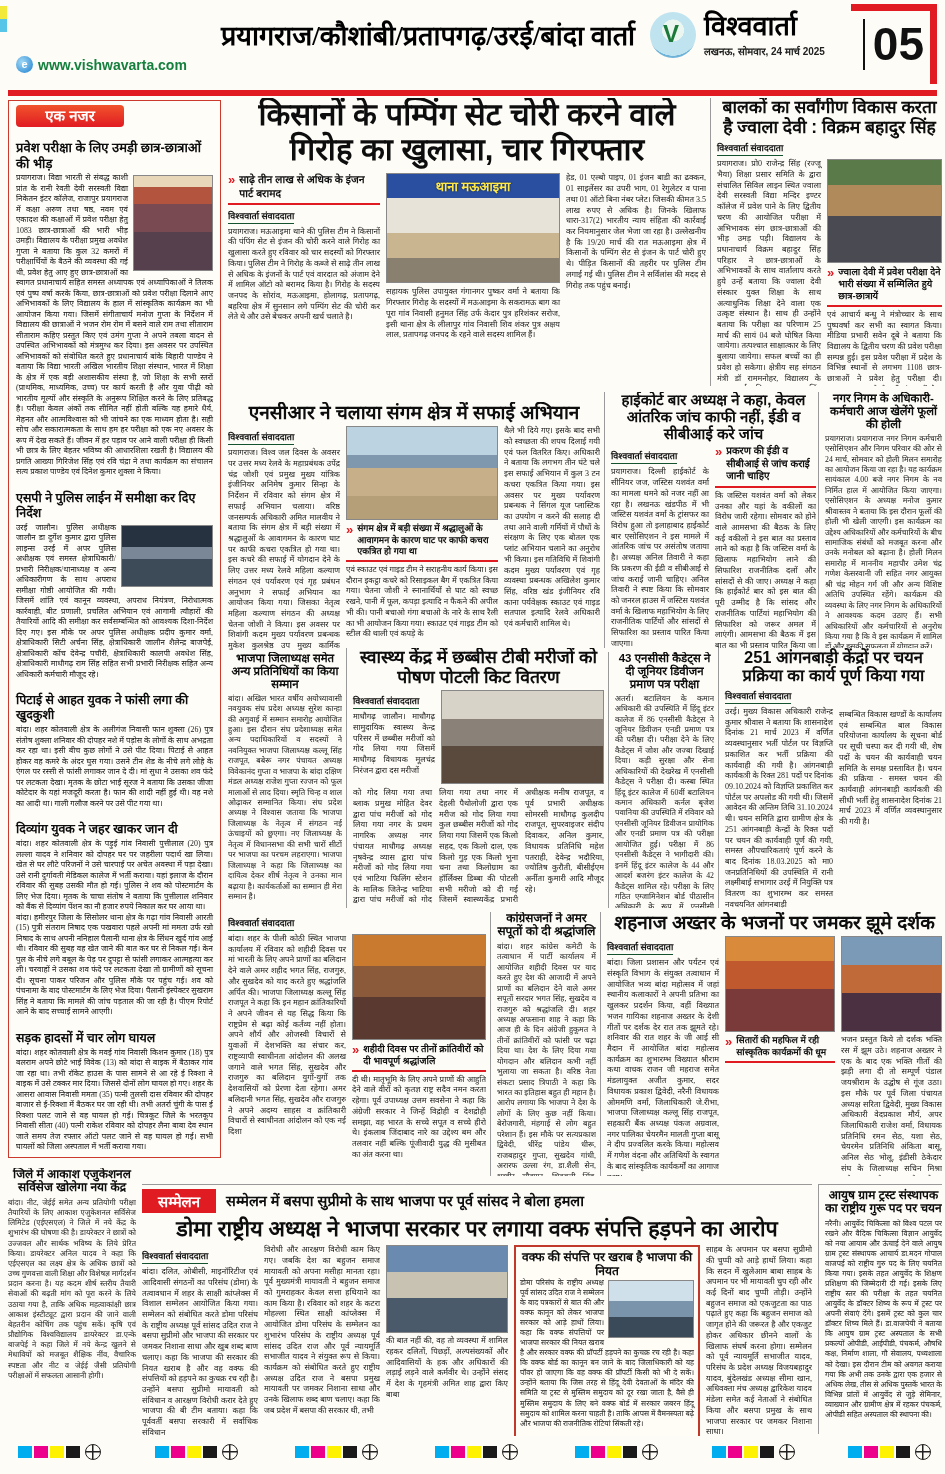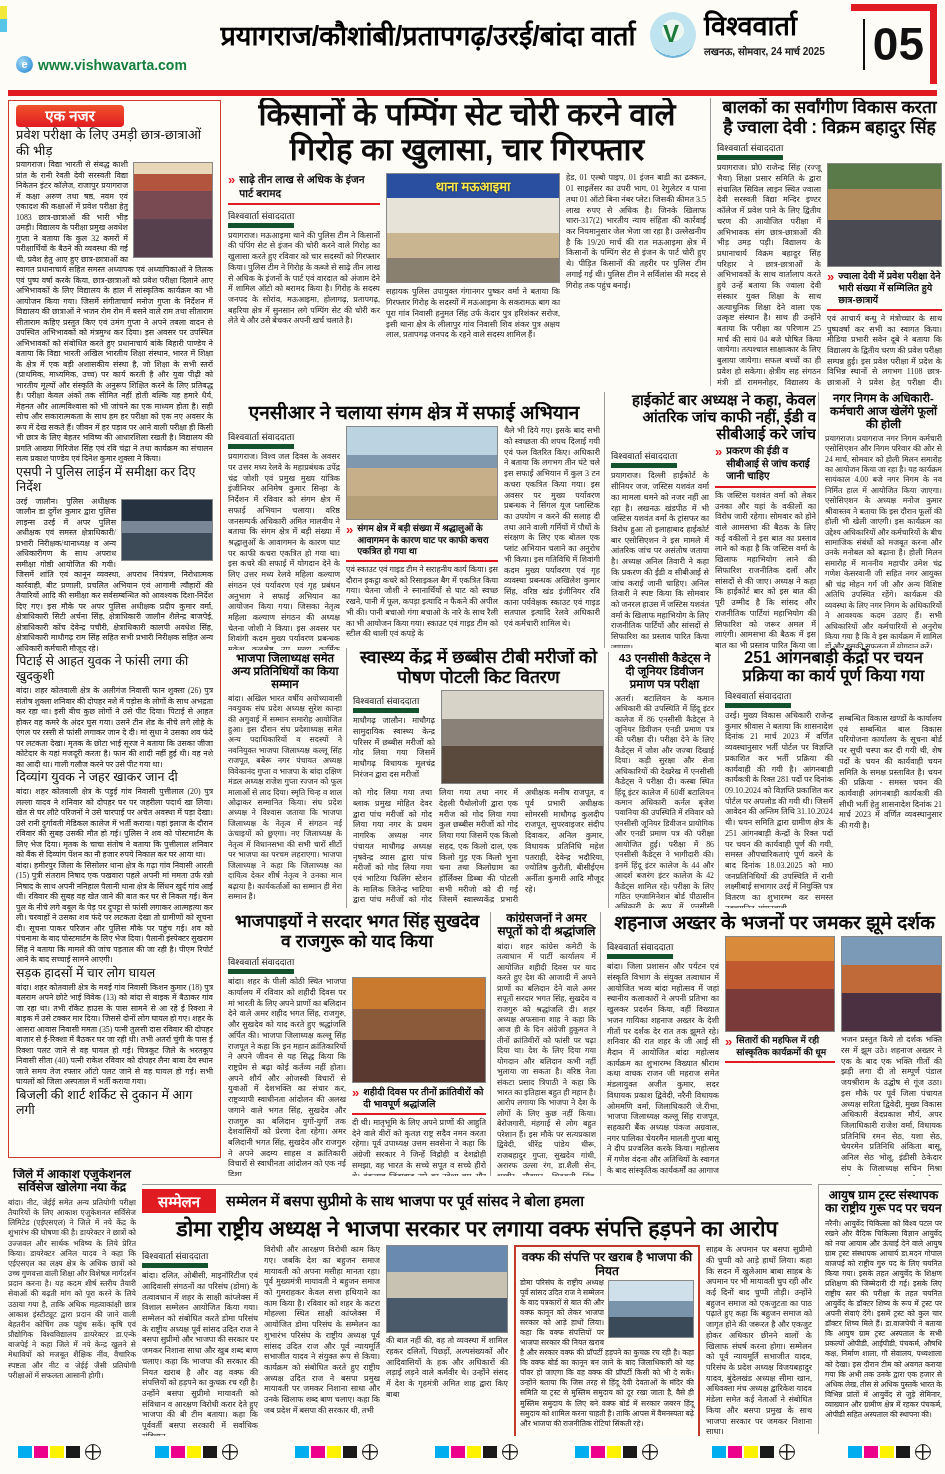--- a/index.html
+++ b/index.html
@@ -1,21 +1,21 @@
 <!DOCTYPE html>
 <html><head>
 <meta charset="utf-8">
 <style>
   html,body{margin:0;padding:0;}
   body{width:945px;height:1474px;position:relative;background:#fdfcf7;font-family:"Liberation Serif",serif;overflow:hidden;}
   .abs{position:absolute;}
   .art{position:absolute;overflow:hidden;}
   .hl{font-family:"Liberation Sans",sans-serif;font-weight:bold;color:#0d0d0d;text-align:center;line-height:1.12;}
   .bodytext{font-size:8px;line-height:1.34;text-align:justify;color:#1b1b1b;}
-  .byline{font-family:"Liberation Sans",sans-serif;font-weight:normal;font-size:9px;color:#111;border-bottom:5px solid #14532d;display:inline-block;padding-bottom:1px;margin:2px 0 3px 0;}
+  .byline{font-family:"Liberation Sans",sans-serif;font-weight:bold;font-size:9px;color:#111;border-bottom:1px solid #14532d;display:inline-block;padding-bottom:1px;margin:2px 0 3px 0;}
   .bullet{display:flex;gap:4px;align-items:flex-start;font-family:"Liberation Sans",sans-serif;font-weight:bold;font-size:10.5px;line-height:1.25;color:#111;}
   .bullet .mk{color:#e11b22;font-size:13px;line-height:1;}
   .redrule{border-bottom:2px solid #e11b22;padding-bottom:3px;}
   .photo{background:#ccc;border:1px solid #888;box-sizing:border-box;}
   .ph-crowd{background:linear-gradient(180deg,#e8d7b8 0 12%,#b3543f 12% 30%,#7a4a52 30% 60%,#57404e 60% 100%);}
   .ph-meeting{background:linear-gradient(180deg,#26323f 0 35%,#7a8796 35% 55%,#3d4a58 55% 100%);}
   .ph-police{background:linear-gradient(180deg,#2b4fa0 0 22%,#e8e3d8 22% 55%,#c9b58f 55% 78%,#8a8070 78% 100%);}
   .ph-sangam{background:linear-gradient(180deg,#bcd3e2 0 30%,#7f98ad 30% 45%,#c7b089 45% 75%,#b59f78 75% 100%);}
   .ph-jwala{background:linear-gradient(180deg,#5a7a4a 0 25%,#b08a5a 25% 55%,#4a4a52 55% 100%);}
   .ph-tbkit{background:linear-gradient(180deg,#d8d3c8 0 30%,#8a8278 30% 60%,#5a4a3e 60% 100%);}
@@ -23,31 +23,31 @@
   .ph-bhagat{background:linear-gradient(180deg,#c97a2e 0 30%,#8a5a3a 30% 60%,#5a3a30 60% 100%);}
   .ph-stage1{background:linear-gradient(180deg,#d98a3a 0 25%,#c05a2e 25% 55%,#7a3a3a 55% 100%);}
   .ph-stage2{background:linear-gradient(180deg,#7a9ab8 0 30%,#c06a3a 30% 60%,#4a3040 60% 100%);}
   .ph-doma1{background:linear-gradient(180deg,#6a8ab0 0 30%,#c8c2b2 30% 60%,#4a5a6a 60% 100%);}
   .ph-doma2{background:linear-gradient(180deg,#cfe0ea 0 35%,#7a95ab 35% 65%,#3a4a58 65% 100%);}
   .sep-l{border-left:1px solid #9a9a9a;padding-left:6px;box-sizing:border-box;}
   .colsq{display:inline-block;width:14px;height:12px;margin-right:2px;}
   .reg{display:inline-block;width:14px;height:14px;border:1.5px solid #222;border-radius:50%;
        background:linear-gradient(#222,#222) center/100% 1.5px no-repeat,linear-gradient(#222,#222) center/1.5px 100% no-repeat;vertical-align:top;margin-left:3px;}
   .cmyk-group{position:absolute;top:1444px;display:flex;align-items:center;}
-  .sb-h{font-family:"Liberation Sans",sans-serif;font-weight:normal;font-size:12.5px;line-height:1.2;color:#0d0d0d;margin:0 0 2px 0;}
+  .sb-h{font-family:"Liberation Sans",sans-serif;font-weight:bold;font-size:12.5px;line-height:1.2;color:#0d0d0d;margin:13px 0 2px 0;}
   .sb-body{font-size:7.9px;line-height:1.33;text-align:justify;color:#1b1b1b;}
   .flexrow{display:flex;gap:6px;}
   .threecol{column-count:3;column-gap:7px;}
 </style>
 </head>
 <body>
 
 <div class="abs" style="left:8px;top:4px;width:929px;height:84px;">
   <div class="abs" style="left:-8px;top:2px;width:7px;height:26px;background:linear-gradient(180deg,#f3e93a 0 50%,#57c5e8 50% 100%);"></div>
-  <div class="abs" style="left:190px;top:12px;width:460px;text-align:center;font-family:Liberation Sans, sans-serif;font-weight:bold;font-size:27px;color:#000;">प्रयागराज/कौशांबी/प्रतापगढ़/उरई/बांदा वार्ता</div>
+  <div class="abs" style="left:190px;top:12px;width:460px;text-align:center;font-family:Liberation Serif, serif;font-weight:bold;font-size:27px;color:#000;">प्रयागराज/कौशांबी/प्रतापगढ़/उरई/बांदा वार्ता</div>
   <div class="abs" style="left:8px;top:52px;display:flex;align-items:center;gap:5px;">
     <span style="width:17px;height:17px;border-radius:50%;background:radial-gradient(circle at 35% 35%,#9fd8f5,#1d7fd0);display:inline-block;color:#fff;font-size:11px;font-weight:bold;text-align:center;line-height:16px;font-family:'Liberation Sans',sans-serif;">e</span>
     <span style="font-family:'Liberation Sans',sans-serif;font-weight:bold;font-size:14px;color:#15803d;">www.vishwavarta.com</span>
   </div>
   <div class="abs" style="left:642px;top:8px;display:flex;gap:8px;align-items:center;">
     <span style="width:46px;height:46px;border-radius:50%;display:inline-block;background:radial-gradient(circle at 50% 40%,#eaf6ef 0 30%,#bfe3ef 31% 70%,#6fb3d8 71% 100%);position:relative;">
       <span style="position:absolute;left:13px;top:8px;font-family:'Liberation Sans',sans-serif;font-weight:bold;font-size:24px;color:#1b7a3a;">V</span>
     </span>
     <span style="display:inline-block;">
       <span style="display:block;font-family:'Liberation Sans',sans-serif;font-weight:bold;font-size:27px;color:#000;line-height:1;">विश्ववार्ता</span>
@@ -154,21 +154,21 @@
       </div>
       <div class="bodytext" style="margin-top:3px;">एवं स्काउट एवं गाइड टीम ने सराहनीय कार्य किया। इस दौरान इकट्ठा कचरे को रिसाइकल बैग में एकत्रित किया गया। चेतना जोशी ने स्नानार्थियों से घाट को स्वच्छ रखने, पानी में फूल, कपड़ा इत्यादि न फैकने की अपील भी की। पानी बचाओ गंगा बचाओ के नारे के साथ रैली का भी आयोजन किया गया। स्काउट एवं गाइड टीम को स्टील की थाली एवं कपड़े के</div>
     </div>
     <div style="flex:1;font-family:Liberation Serif, serif;">
       <div class="bodytext">थैले भी दिये गए। इसके बाद सभी को स्वच्छता की शपथ दिलाई गयी एवं फल वितरित किए। अधिकारी ने बताया कि लगभग तीन घंटे चले इस सफाई अभियान में कुल 3 टन कचरा एकत्रित किया गया। इस अवसर पर मुख्य पर्यावरण प्रबन्धक ने सिंगल यूज प्लास्टिक का उपयोग न करने की सलाह दी तथा आने वाली गर्मियों में पौधों के संरक्षण के लिए एक बोतल एक प्लांट अभियान चलाने का अनुरोध भी किया। इस गतिविधि में शिवांगी कदम मुख्य पर्यावरण एवं गृह व्यवस्था प्रबन्धक अखिलेश कुमार सिंह, वरिष्ठ खंड इंजीनियर रवि काना पर्यवेक्षक स्काउट एवं गाइड सतपाल इत्यादि रेलवे अधिकारी एवं कर्मचारी शामिल थे।</div>
     </div>
   </div>
 </div>
 
 <div class="art sep-l" style="left:604px;top:392px;width:212px;height:256px;">
-  <div class="hl" style="font-size:15px;text-align:right;">हाईकोर्ट बार अध्यक्ष ने कहा, केवल आंतरिक जांच काफी नहीं, ईडी व सीबीआई करे जांच</div>
+  <div class="hl" style="font-size:15px;">हाईकोर्ट बार अध्यक्ष ने कहा, केवल आंतरिक जांच काफी नहीं, ईडी व सीबीआई करे जांच</div>
   <div class="flexrow" style="margin-top:3px;">
     <div style="width:98px;">
       <div><span class="byline">विश्ववार्ता संवाददाता</span></div>
       <div class="bodytext">प्रयागराज। दिल्ली हाईकोर्ट के सीनियर जज, जस्टिस यशवंत वर्मा का मामला थमने को नजर नहीं आ रहा है। लखनऊ खंडपीठ में भी जस्टिस यशवंत वर्मा के ट्रांसफर का विरोध हुआ तो इलाहाबाद हाईकोर्ट बार एसोसिएशन ने इस मामले में आंतरिक जांच पर असंतोष जताया है। अध्यक्ष अनिल तिवारी ने कहा कि प्रकरण की ईडी व सीबीआई से जांच कराई जानी चाहिए। अनिल तिवारी ने स्पष्ट किया कि सोमवार को जनरल हाउस में जस्टिस यशवंत वर्मा के खिलाफ महाभियोग के लिए राजनीतिक पार्टियों और सांसदों से सिफारिश का प्रस्ताव पारित किया जाएगा।</div>
     </div>
     <div style="flex:1;">
       <div class="bullet redrule" style="font-size:10px;">
         <span class="mk">»</span>
         <span>प्रकरण की ईडी व सीबीआई से जांच कराई जानी चाहिए</span>
       </div>
@@ -211,21 +211,20 @@
   <div><span class="byline">विश्ववार्ता संवाददाता</span></div>
   <div class="flexrow">
     <div class="bodytext" style="width:108px;">उरई। मुख्य विकास अधिकारी राजेन्द्र कुमार श्रीवास ने बताया कि शासनादेश दिनांक 21 मार्च 2023 में वर्णित व्यवस्थानुसार भर्ती पोर्टल पर विज्ञप्ति प्रकाशित कर भर्ती प्रक्रिया की कार्यवाही की गयी है। आंगनबाड़ी कार्यकत्री के रिक्त 281 पदों पर दिनांक 09.10.2024 को विज्ञप्ति प्रकाशित कर पोर्टल पर अपलोड की गयी थी। जिसमें आवेदन की अन्तिम तिथि 31.10.2024 थी। चयन समिति द्वारा ग्रामीण क्षेत्र के 251 आंगनबाड़ी केन्द्रों के रिक्त पदों पर चयन की कार्यवाही पूर्ण की गयी, समस्त औपचारिकताएं पूर्ण करने के बाद दिनांक 18.03.2025 को मा0 जनप्रतिनिधियों की उपस्थिति में रानी लक्ष्मीबाई सभागार उरई में नियुक्ति पत्र वितरण का शुभारम्भ कर समस्त नवचयनित आंगनबाड़ी</div>
     <div style="flex:1;">
       <div class="bodytext" style="margin-top:3px;">सम्बन्धित विकास खण्डों के कार्यालय एवं सम्बन्धित बाल विकास परियोजना कार्यालय के सूचना बोर्ड पर सूची चस्पा कर दी गयी थी, शेष पदों के चयन की कार्यवाही चयन समिति के समक्ष प्रस्तावित है। चयन की प्रक्रिया - समस्त चयन की कार्यवाही आंगनबाड़ी कार्यकत्री की सीधी भर्ती हेतु शासनादेश दिनांक 21 मार्च 2023 में वर्णित व्यवस्थानुसार की गयी है।</div>
     </div>
   </div>
 </div>
 
 <div class="art" style="left:228px;top:912px;width:258px;height:264px;">
-  <div class="hl" style="font-size:17.5px;">भाजपाइयों ने सरदार भगत सिंह सुखदेव व राजगुरू को याद किया</div>
   <div><span class="byline">विश्ववार्ता संवाददाता</span></div>
   <div class="flexrow">
     <div class="bodytext" style="width:118px;">बांदा। शहर के पीली कोठी स्थित भाजपा कार्यालय में रविवार को शहीदी दिवस पर मां भारती के लिए अपने प्राणों का बलिदान देने वाले अमर शहीद भगत सिंह, राजगुरु, और सुखदेव को याद करते हुए श्रद्धांजलि अर्पित की। भाजपा जिलाध्यक्ष कल्लू सिंह राजपूत ने कहा कि इन महान क्रांतिकारियों ने अपने जीवन से यह सिद्ध किया कि राष्ट्रप्रेम से बढ़ा कोई कर्तव्य नहीं होता। अपने शौर्य और ओजस्वी विचारों से युवाओं में देशभक्ति का संचार कर, राष्ट्रव्यापी स्वाधीनता आंदोलन की अलख जगाने वाले भगत सिंह, सुखदेव और राजगुरु का बलिदान युगों-युगों तक देशवासियों को प्रेरणा देता रहेगा। अमर बलिदानी भगत सिंह, सुखदेव और राजगुरु ने अपने अदम्य साहस व क्रांतिकारी विचारों से स्वाधीनता आंदोलन को एक नई दिशा</div>
     <div style="flex:1;">
       <div class="photo ph-bhagat" style="width:100%;height:106px;"></div>
       <div class="bullet redrule" style="font-size:9.5px;margin-top:3px;">
         <span class="mk">»</span>
         <span>शहीदी दिवस पर तीनों क्रांतिवीरों को दी भावपूर्ण श्रद्धांजलि</span>
       </div>
       <div class="bodytext" style="margin-top:3px;">दी थी। मातृभूमि के लिए अपने प्राणों की आहुति देने वाले वीरों को कृतज्ञ राष्ट्र सदैव नमन करता रहेगा। पूर्व उपाध्यक्ष उत्तम सवसेना ने कहा कि अंग्रेजी सरकार ने जिन्हें विद्रोही व देशद्रोही समझा, वह भारत के सच्चे सपूत व सच्चे हीरो थे। इंकलाब जिंदाबाद नारे का उद्देश्य बम और तलवार नहीं बल्कि पूंजीवादी युद्ध की मुसीबत का अंत करना था।</div>

